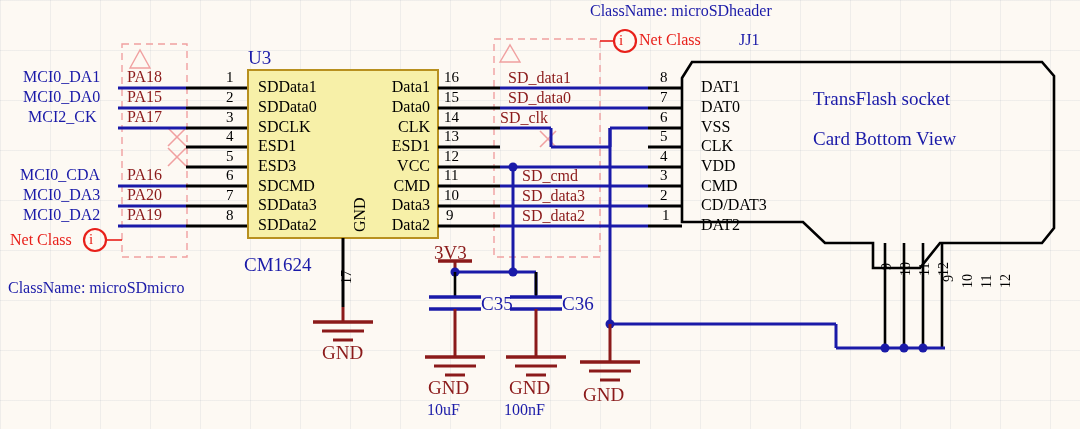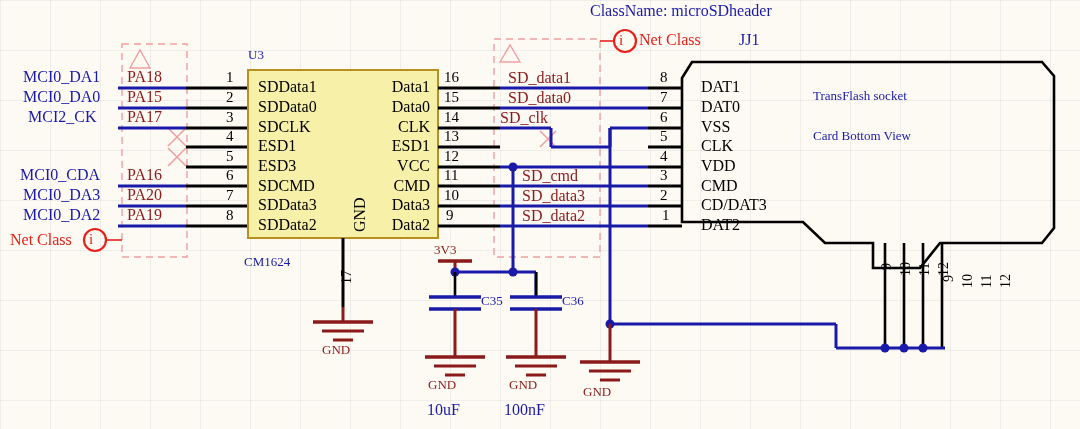--- a/index.html
+++ b/index.html
@@ -16,21 +16,21 @@
       linear-gradient(to bottom, rgba(120,130,160,.10) 1px, transparent 1px);
     background-size:50px 50px;
     pointer-events:none;
   }
   svg#sch{position:absolute;left:0;top:0;}
   .lbl{position:absolute;white-space:nowrap;line-height:1;}
   .blue{color:#1a1aa8;}
   .dred{color:#8b1a1a;}
   .red{color:#e8201a;}
   .blk{color:#000;}
-  .f17{font-size:13px;}
+  .f17{font-size:19px;}
   .f16{font-size:16px;}
   .f15{font-size:15px;}
   .f14{font-size:14px;}
   .vert{transform-origin:0 0;}
 </style>
 </head>
 <body>
 
 <div id="canvas">
   <div id="grid"></div>
@@ -219,20 +219,21 @@
     </g>
   </svg>
 
   <div class="lbl blue f16" style="left:590px;top:3px;">ClassName: microSDheader</div>
   <div class="lbl red f16" style="left:639px;top:32px;">Net Class</div>
   <div class="lbl red f15" style="left:89px;top:232px;font-family:'Liberation Serif',serif;">i</div>
   <div class="lbl red f15" style="left:619px;top:33px;">i</div>
   <div class="lbl blue f16" style="left:731px;top:32px;margin-left:8px;">JJ1</div>
 
   <div class="lbl red f16" style="left:10px;top:232px;">Net Class</div>
+  <div class="lbl blue f16" style="left:8px;top:280px;">ClassName: microSDmicro</div>
 
   <div class="lbl blue f17" style="left:248px;top:48px;">U3</div>
   <div class="lbl blue f17" style="left:244px;top:255px;">CM1624</div>
 
   <div class="lbl blk f16 vert" style="left:352px;top:232px;transform:rotate(-90deg);">GND</div>
   <div class="lbl blk f14 vert" style="left:340px;top:284px;transform:rotate(-90deg);">17</div>
   <div class="lbl dred f17" style="left:322px;top:343px;">GND</div>
 
   <div class="lbl blue f16" style="left:23px;top:69px;">MCI0_DA1</div>
   <div class="lbl dred f16" style="left:127px;top:69px;">PA18</div>

